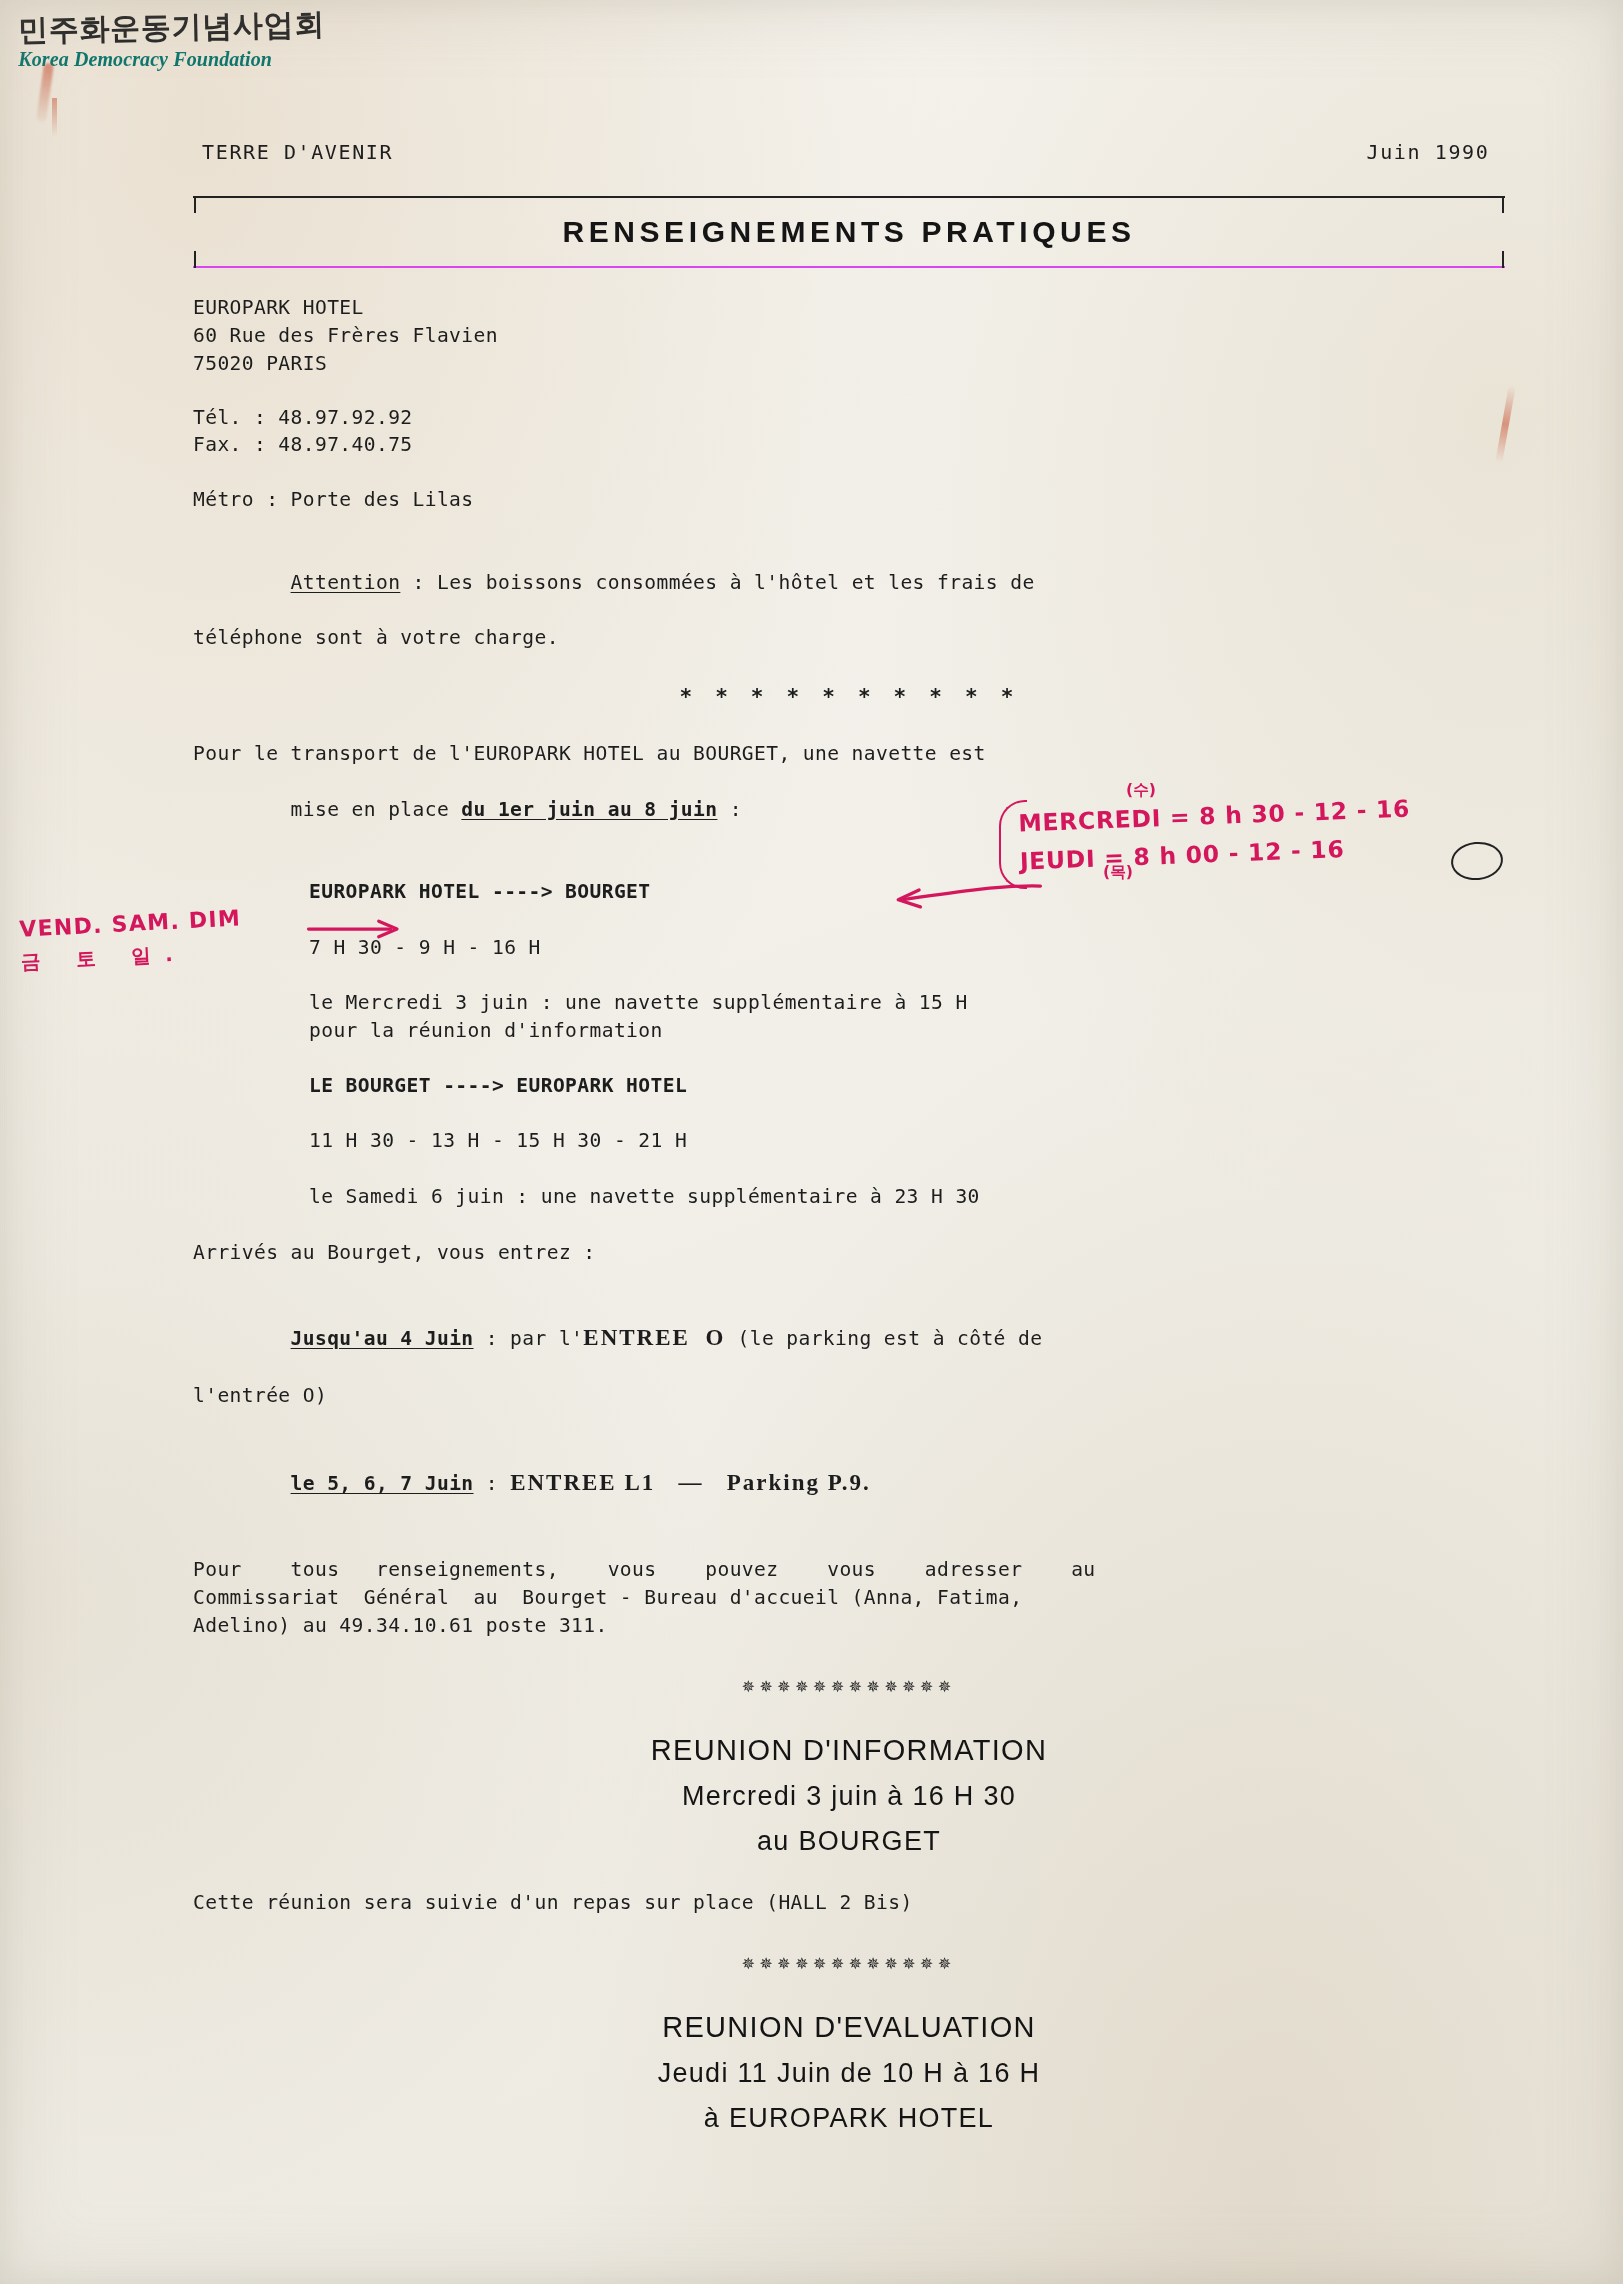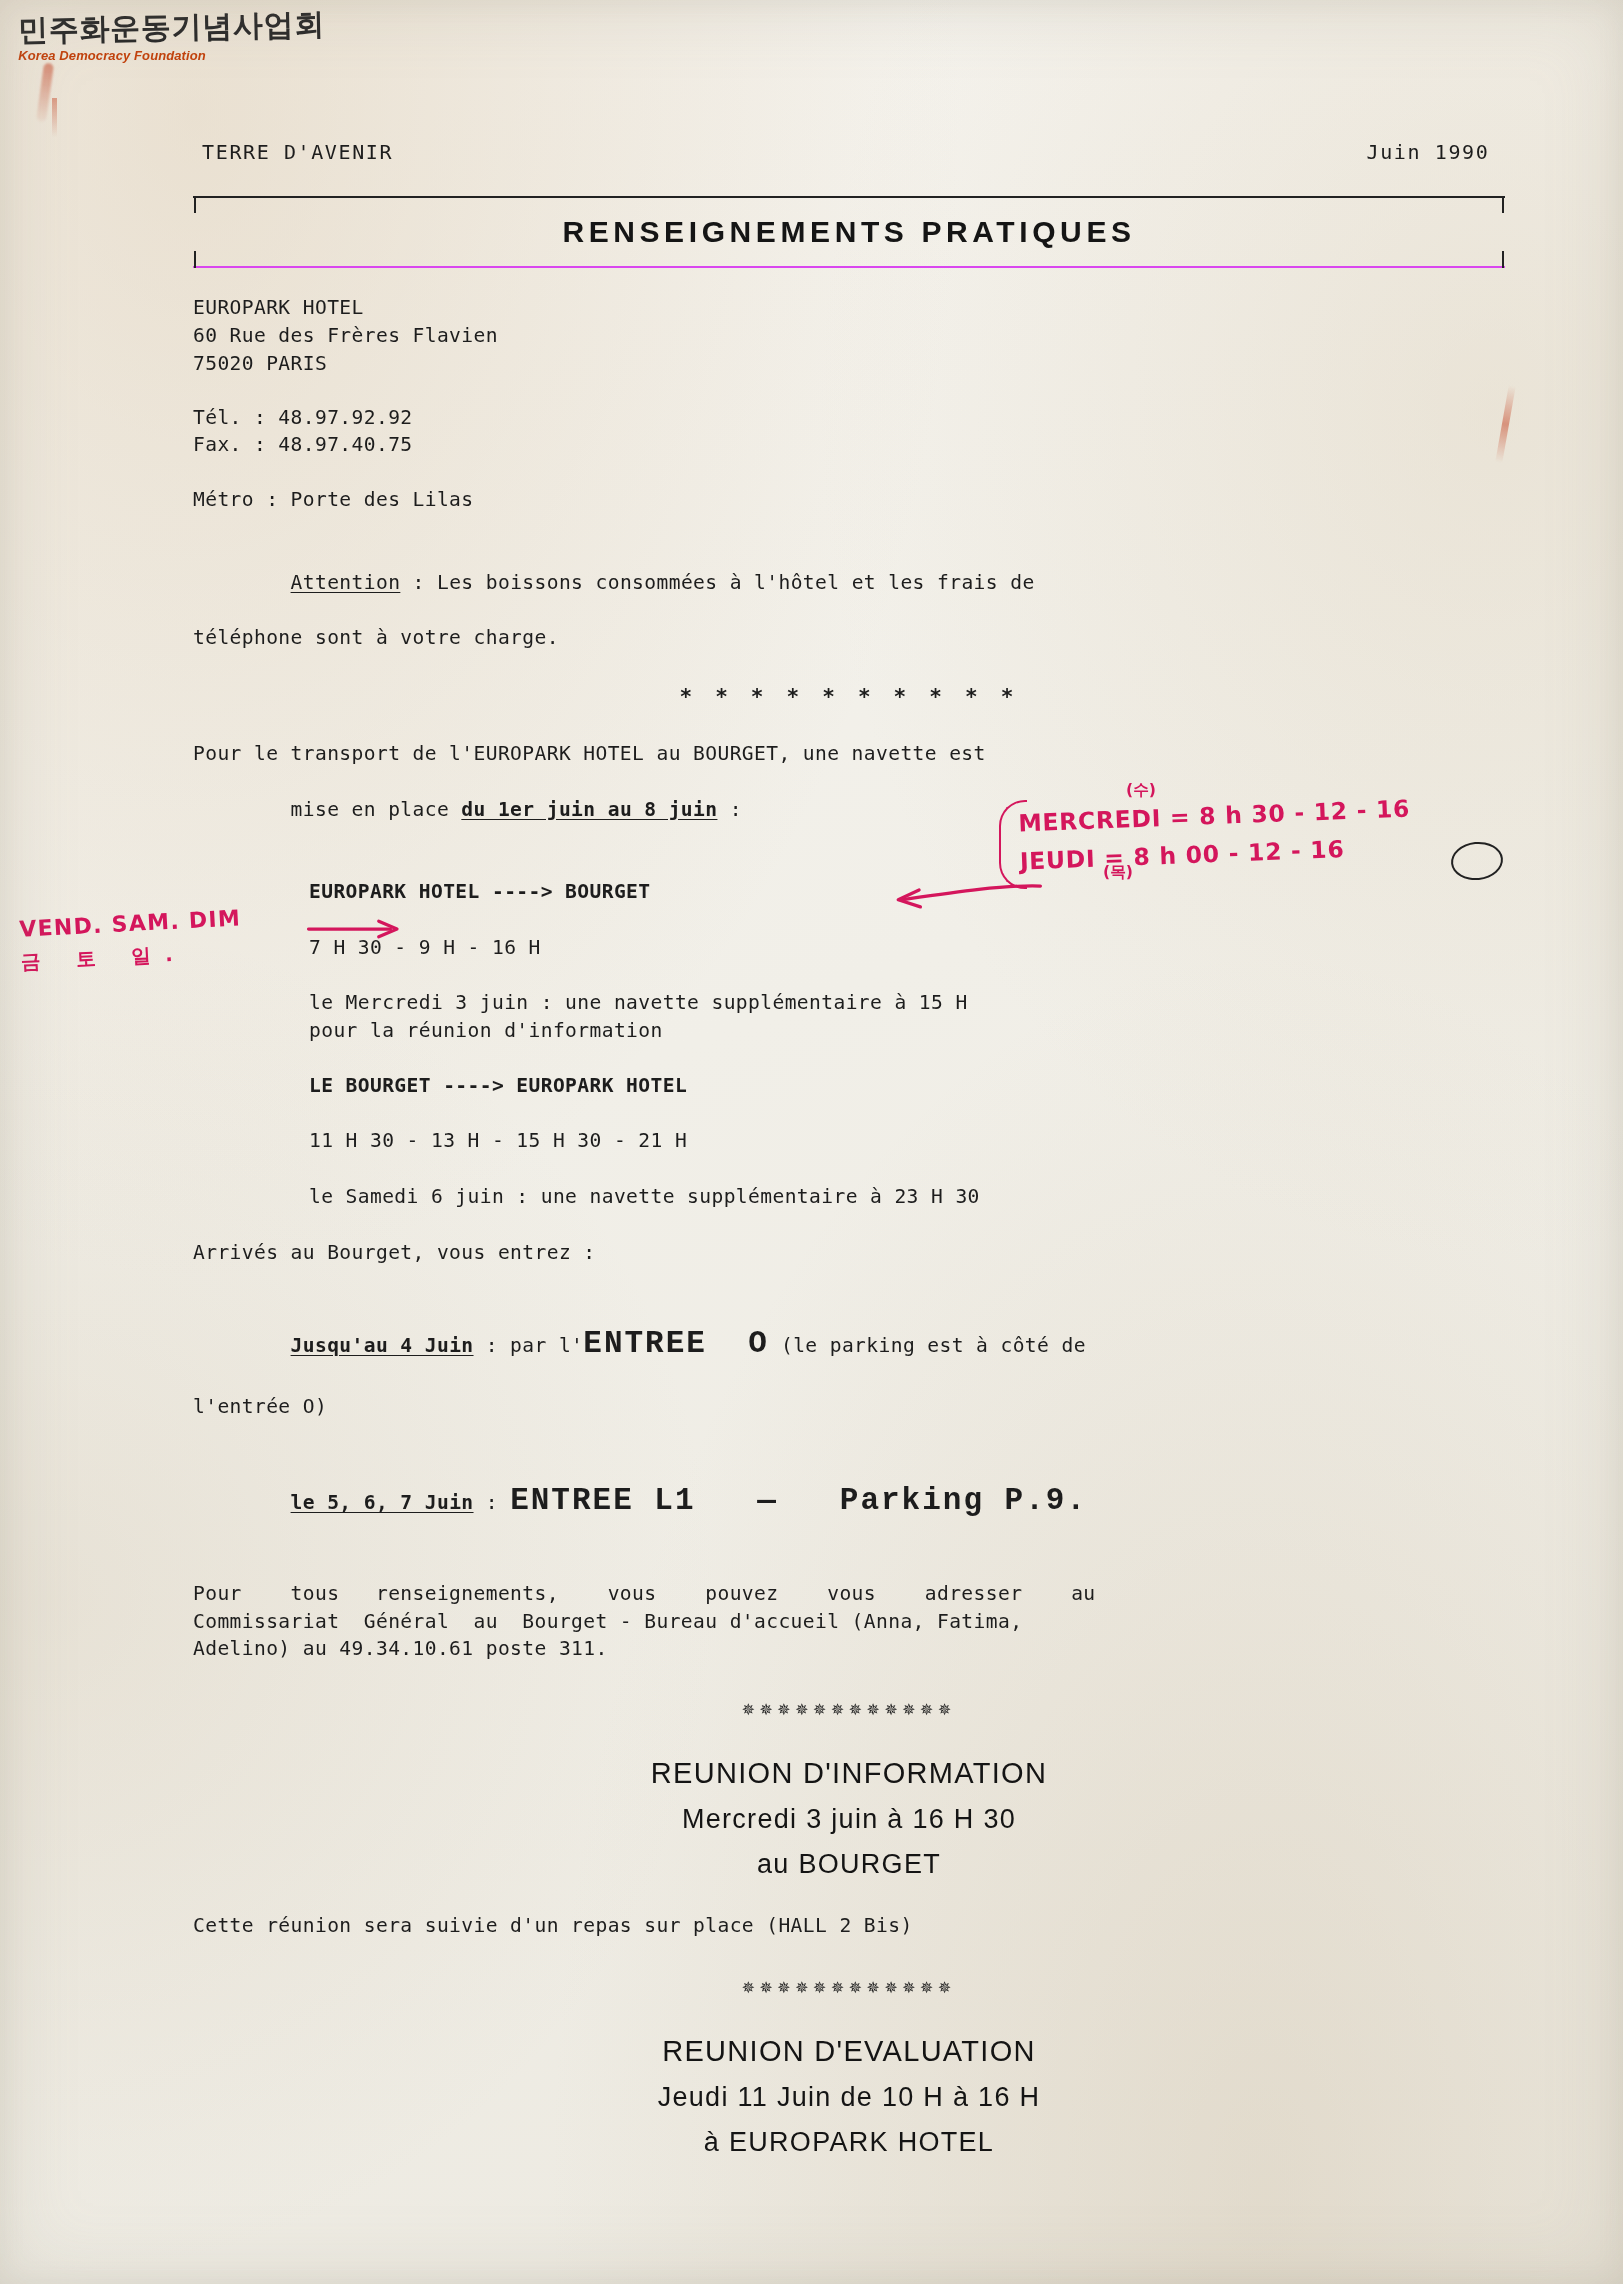--- a/index.html
+++ b/index.html
@@ -49,25 +49,25 @@
     font-size: 30px;
     font-weight: 700;
     color: #2a2a2a;
     letter-spacing: 0.7px;
     line-height: 1;
     transform: rotate(-1.2deg);
     white-space: nowrap;
   }
   .stamp-en {
     margin-top: 6.5px;
-    font-family: Liberation Sans, sans-serif;
-    font-size: 13px;
+    font-family: Liberation Serif, serif;
+    font-size: 20px;
     font-weight: 700;
     font-style: italic;
-    color: #c2410c;
+    color: #0f766e;
     letter-spacing: 0.1px;
     white-space: nowrap;
   }
   .stamp-smear {
     position: absolute;
     left: 40px;
     top: 63px;
     width: 10.4px;
     height: 59px;
     background: linear-gradient(180deg, rgba(196,70,40,0.55), rgba(196,70,40,0.05));
@@ -137,23 +137,23 @@
   .b { font-weight: 700; }
   .stars {
     text-align: center;
     letter-spacing: 5.2px;
     font-size: 21px;
     margin: 30px 0 26px 0;
     font-weight: 700;
   }
   .indent { margin-left: 116px; }
   .big-sans {
-    font-family: Liberation Mono, monospace;
-    font-weight: 700;
-    font-size: 31px;
+    font-family: Liberation Serif, serif;
+    font-weight: 700;
+    font-size: 23px;
     letter-spacing: 2px;
   }
 
   .meeting {
     text-align: center;
     font-family: "Liberation Sans", sans-serif;
     font-weight: 400;
     color: #141414;
   }
   .meeting .l1 { font-size: 29px; letter-spacing: 1.3px; }

